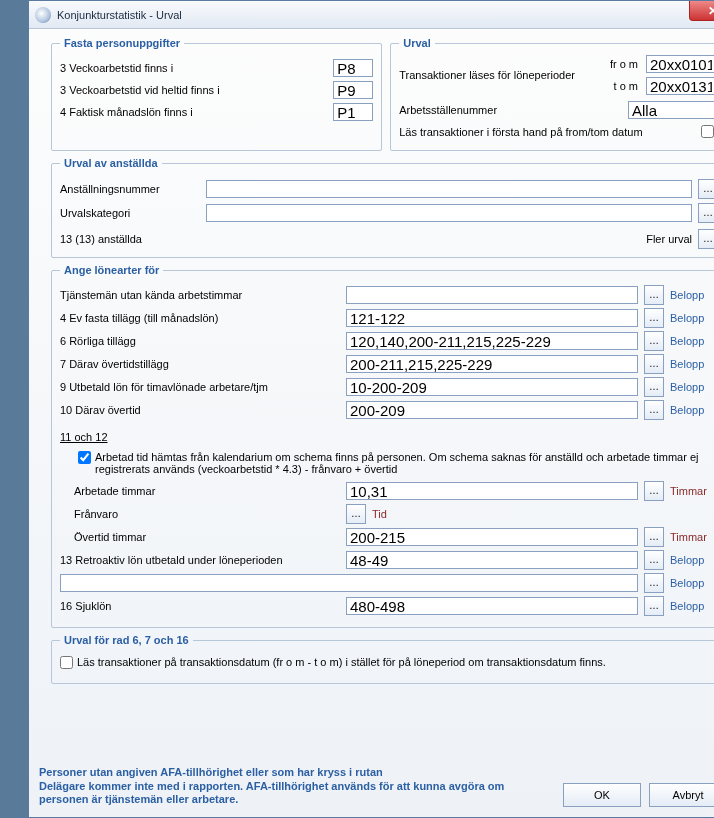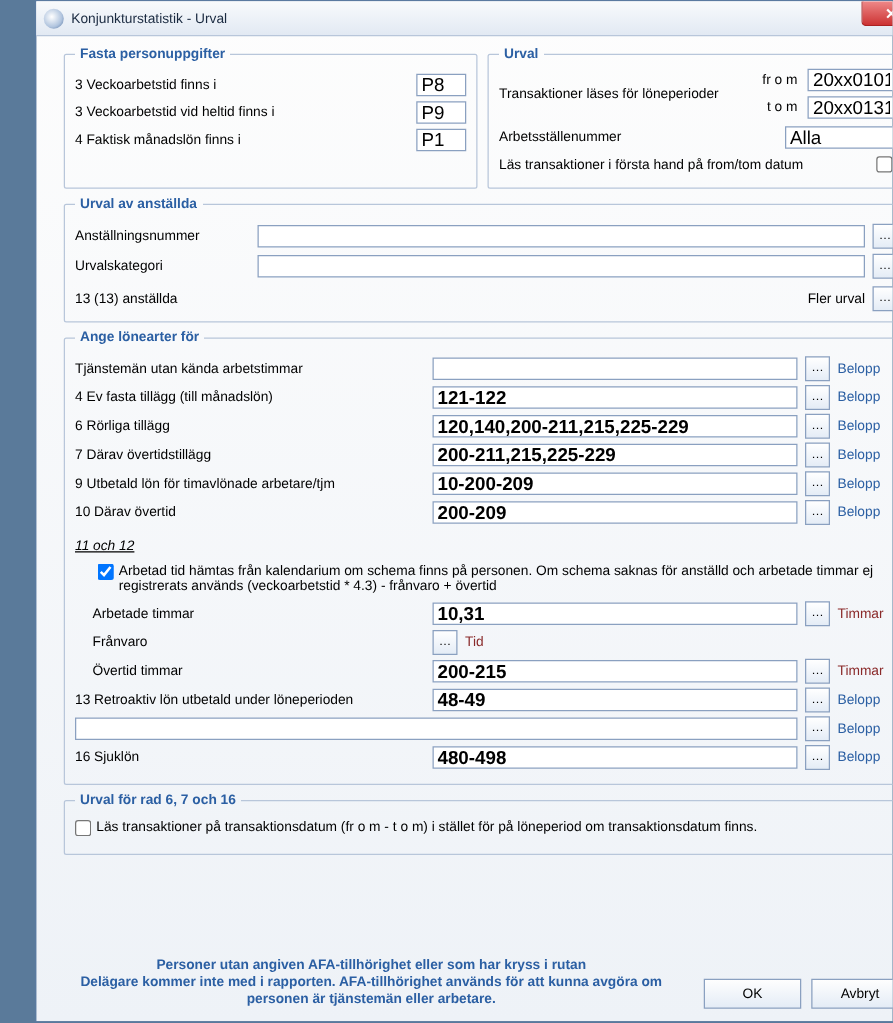--- a/index.html
+++ b/index.html
@@ -98,43 +98,41 @@
   }
   input[type=checkbox] { margin:0 4px 0 0; }
   .line-row {
     display:flex;
     align-items:center;
     gap:6px;
     margin:3px 0;
   }
   .line-lbl { width:280px; }
   .line-lbl.indent { padding-left:14px; }
-  .line-input { flex:1;font-weight:bold; }
+  .line-input { flex:1; }
   .line-unit { width:48px; color:#2b5fa3; cursor:pointer; }
   .line-unit.red { color:#8a2a2a; }
   .subhead {
     text-decoration: underline;
     margin:8px 0 4px 0;
     display:inline-block;
-    font-style:italic;
   }
   .checkrow { display:flex; align-items:flex-start; margin:4px 0 6px 0; }
   .checkrow label { flex:1; }
   .footer {
     display:flex;
     align-items:flex-end;
     gap:8px;
     padding:4px 10px 10px 10px;
   }
   .footer-text {
     flex:1;
     color:#2b5fa3;
     font-weight:bold;
     line-height:1.25;
-    text-align:center;
   }
   button.std {
     width:78px; height:24px;
     border:1px solid #8aa0c0;
     background:linear-gradient(#fefefe,#e4ecf6);
     font-family:inherit;
     font-size:11px;
     cursor:pointer;
   }
   .und { }

